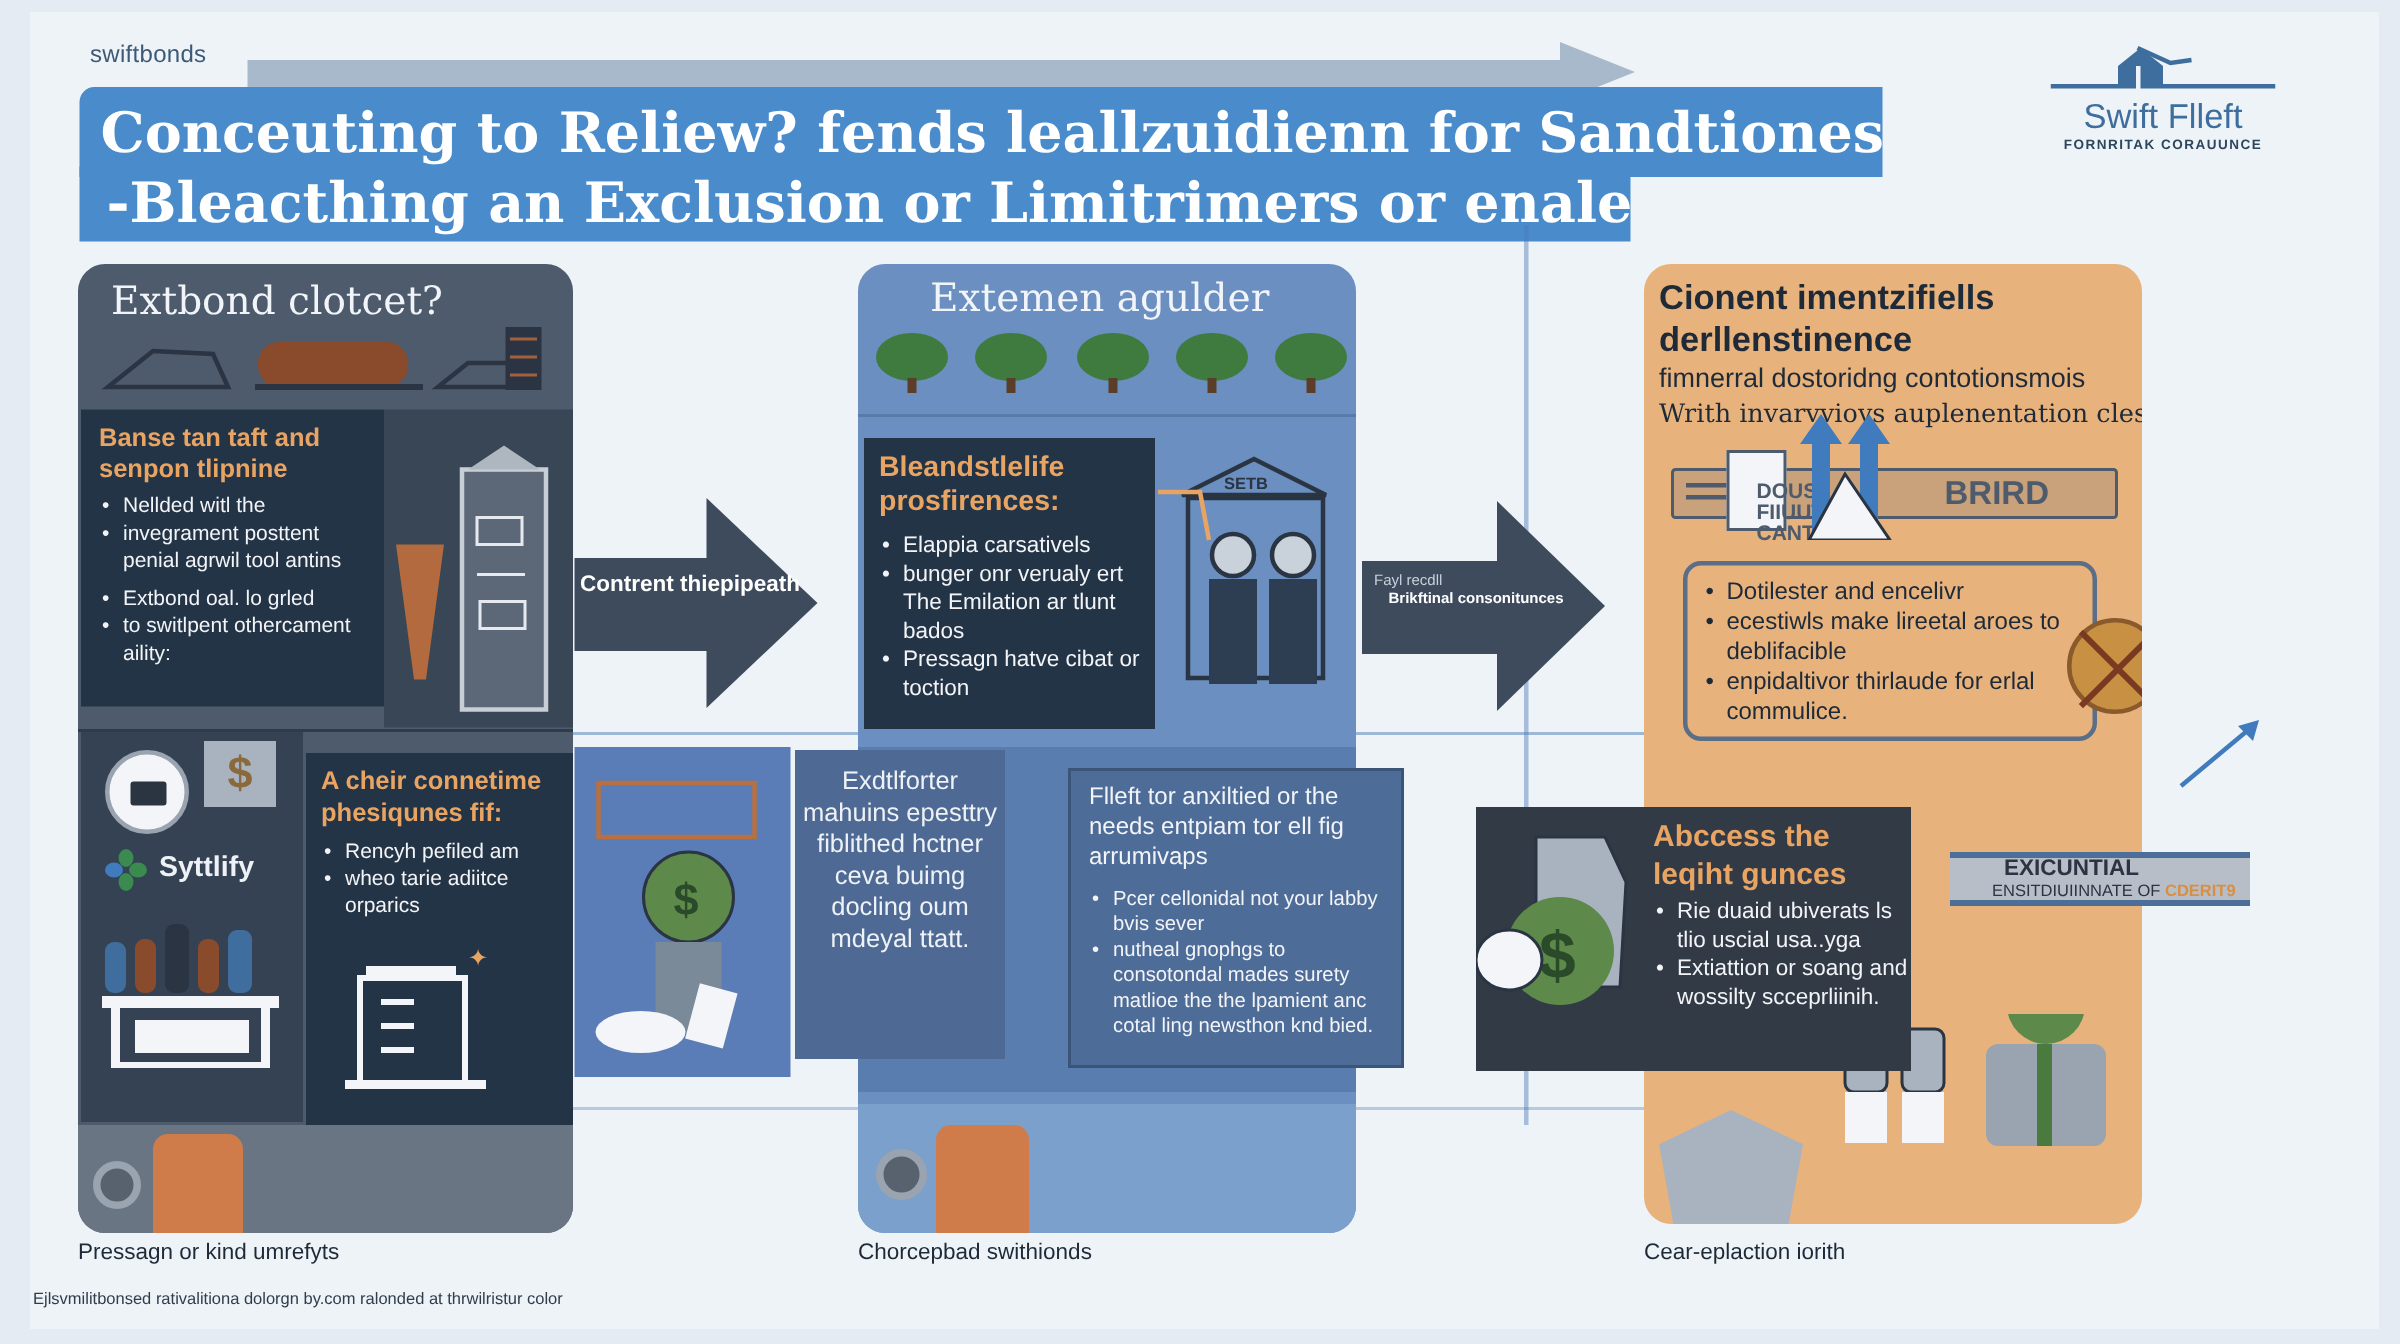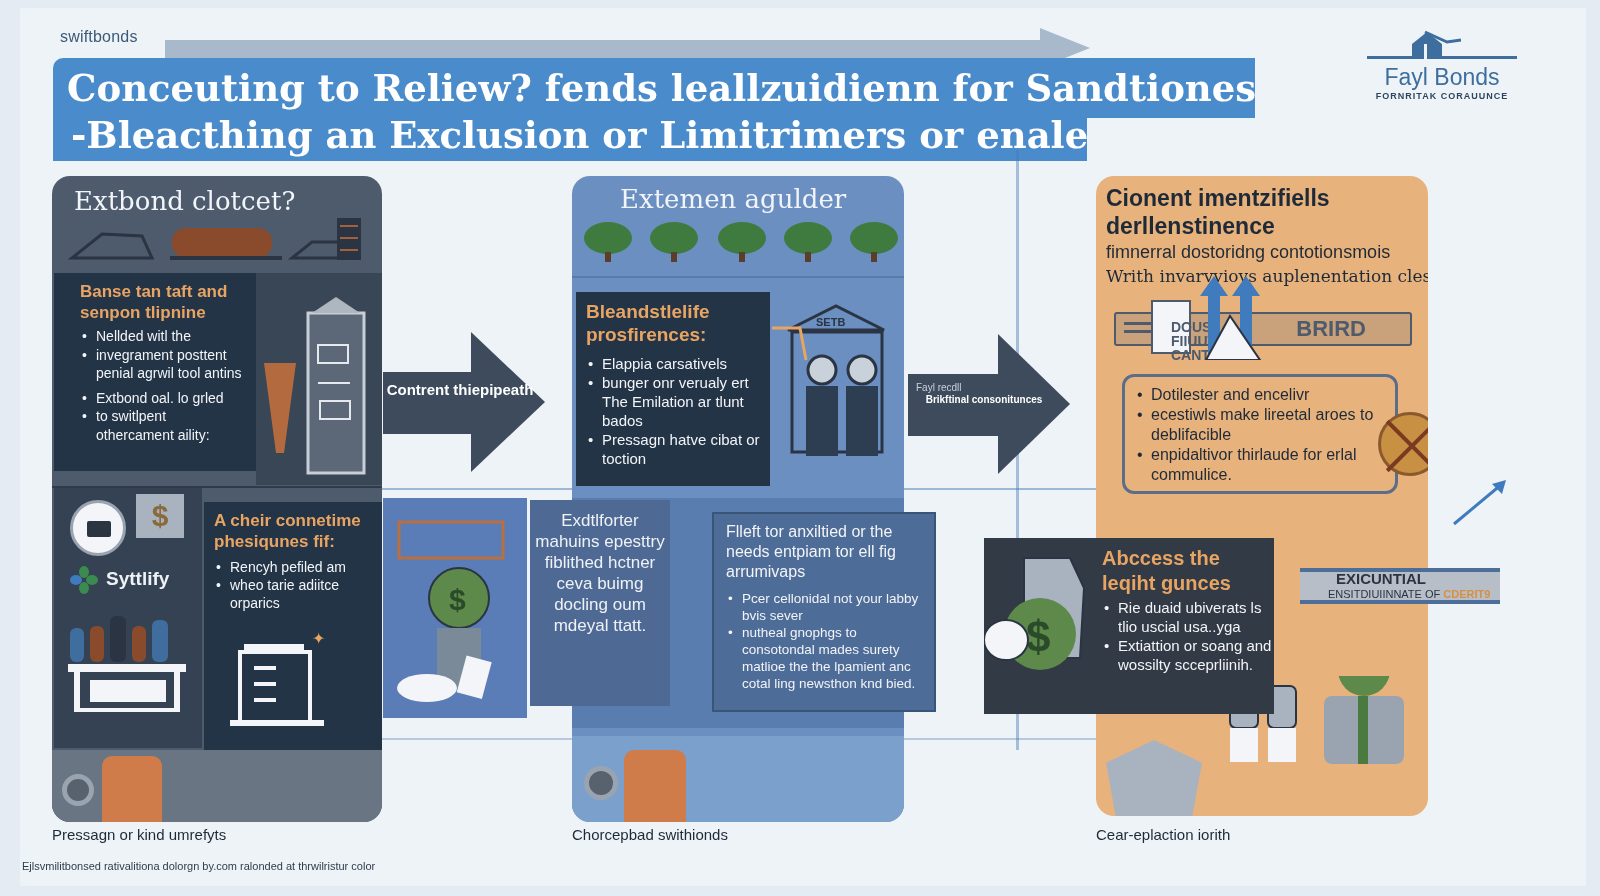--- a/index.html
+++ b/index.html
@@ -59,41 +59,41 @@
 <div class="abs title-1">Conceuting to Reliew? fends leallzuidienn for Sandtiones</div>
 <div class="abs title-2">-Bleacthing an Exclusion or Limitrimers or enales</div>
 
 <div class="abs logo">
   <svg width="150" height="36" viewBox="0 0 150 36">
     <rect x="0" y="26" width="150" height="3" fill="#3e6e9e"></rect>
     <polygon points="45,28 45,14 60,2 75,14 75,28" fill="#3e6e9e"></polygon>
     <polyline points="58,2 80,12 94,10" fill="none" stroke="#3e6e9e" stroke-width="3"></polyline>
     <rect x="57" y="14" width="3" height="20" fill="#eef3f7"></rect>
   </svg>
-  <div class="logo-name">Fayl Bonds</div>
+  <div class="logo-name">Swift Flleft</div>
   <div class="logo-tag">FORNRITAK CORAUUNCE</div>
 </div>
 
 <div class="lightline" style="left:1016px;top:150px;width:3px;height:600px;opacity:.45"></div>
 <div class="lightline" style="left:380px;top:488px;width:720px;height:2px;opacity:.5"></div>
 <div class="lightline" style="left:380px;top:738px;width:720px;height:2px;opacity:.35"></div>
 
 <div class="panel panel-1">
   <div class="panel-title" style="left:22px;top:10px">Extbond clotcet?</div>
   <svg class="abs" style="left:10px;top:42px" width="300" height="50">
     <polygon points="10,40 40,16 80,18 90,40" fill="none" stroke="#2a3442" stroke-width="3"></polygon>
     <rect x="110" y="10" width="100" height="30" rx="14" fill="#8a4a2c"></rect>
     <rect x="108" y="38" width="112" height="4" fill="#2a3442"></rect>
     <polygon points="230,40 250,24 290,24 290,40" fill="none" stroke="#2a3442" stroke-width="3"></polygon>
     <rect x="275" y="0" width="24" height="42" fill="#2a3442"></rect>
     <line x1="278" y1="8" x2="296" y2="8" stroke="#a2603c" stroke-width="2"></line>
     <line x1="278" y1="20" x2="296" y2="20" stroke="#a2603c" stroke-width="2"></line>
     <line x1="278" y1="32" x2="296" y2="32" stroke="#a2603c" stroke-width="2"></line>
   </svg>
-  <div class="card card-dark" style="left:2px;top:97px;width:202px;height:198px;padding:8px 10px 0 26px">
+  <div class="card card-dark" style="left:2px;top:97px;width:202px;height:198px;padding:8px 10px 0 12px">
     <div class="orange-head" style="font-size:17px;line-height:21px">Banse tan taft and senpon tlipnine</div>
     <ul class="bullets white-txt" style="margin-top:4px;font-size:14px;line-height:18.5px">
       <li>Nellded witl the</li>
       <li>invegrament posttent penial agrwil tool antins</li>
       <li style="margin-top:6px">Extbond oal. lo grled</li>
       <li>to switlpent othercament aility:</li>
     </ul>
   </div>
   <div class="card" style="left:204px;top:97px;width:126px;height:212px;background:#384656">
     <svg class="abs" style="left:0;top:20px" width="126" height="190">

